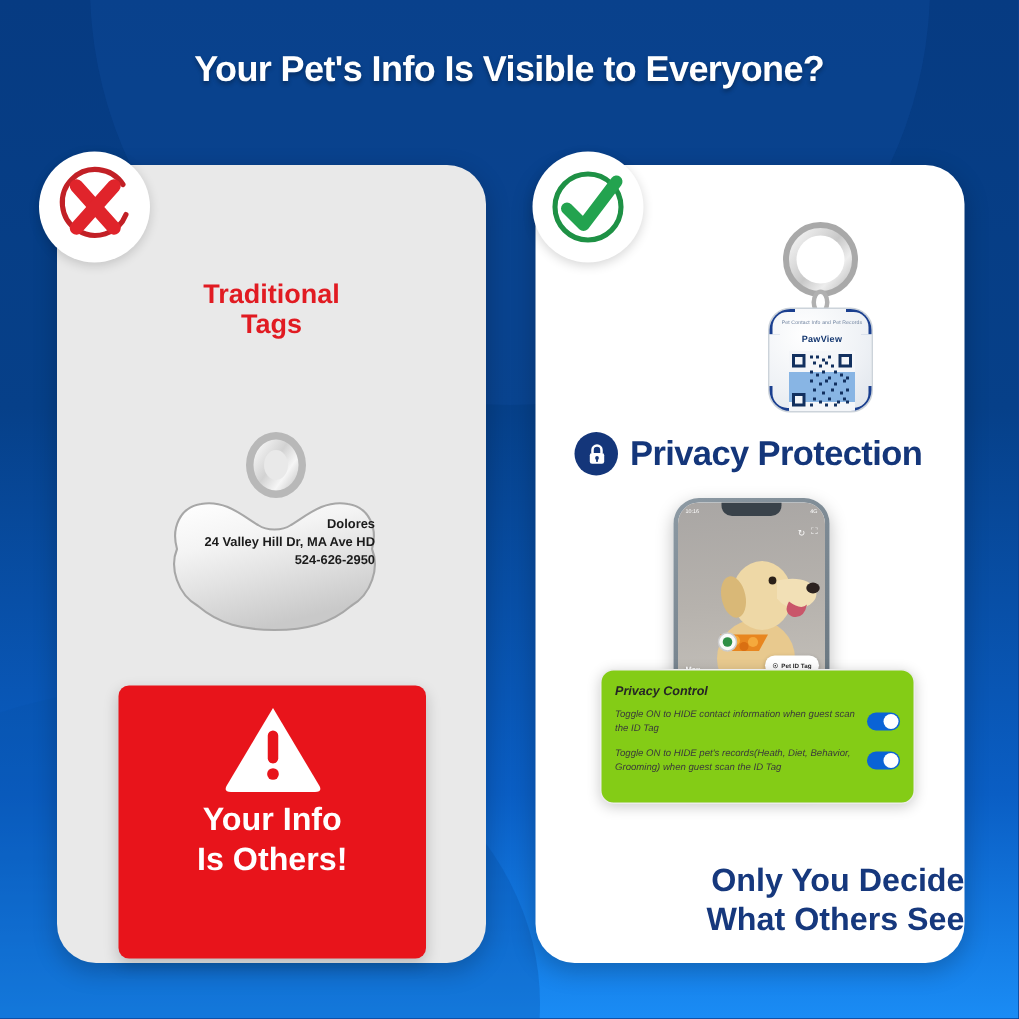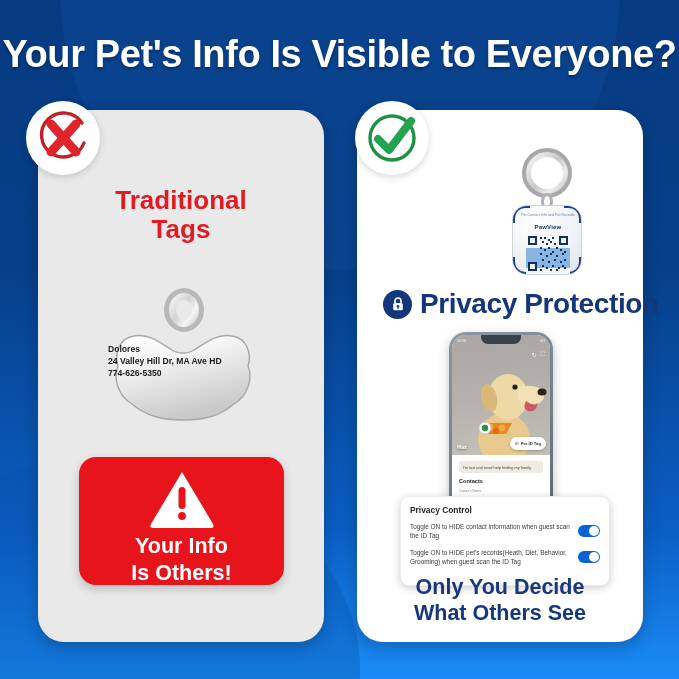--- a/index.html
+++ b/index.html
@@ -14,56 +14,56 @@
   .bg{position:absolute;inset:0;
     background:linear-gradient(180deg,#063b82 0%,#064089 40%,#0a5ec4 78%,#1a8cf5 100%);}
   .bg-arc{position:absolute;left:50%;top:-290px;transform:translateX(-50%);
     width:560px;height:560px;border-radius:50%;
     background:#0d4795;opacity:.55;}
   .bg-arc2{position:absolute;left:-160px;bottom:-200px;width:520px;height:420px;
     border-radius:50%;background:#0a52ad;opacity:.35;}
 
   
   .title{position:absolute;top:33px;left:0;width:679px;text-align:center;
-    color:#ffffff;font-size:38px;font-weight:bold;letter-spacing:-.4px;
+    color:#ffffff;font-size:24px;font-weight:bold;letter-spacing:-.4px;
     text-shadow:0 2px 3px rgba(0,0,0,.30);white-space:nowrap;}
 
   
   .panel{position:absolute;border-radius:26px;}
   .panel-left{left:38px;top:110px;width:286px;height:532px;background:#e9e9e9;
     box-shadow:0 5px 16px rgba(0,0,0,.22);}
   .panel-right{left:357px;top:110px;width:286px;height:532px;background:#ffffff;
     box-shadow:0 5px 16px rgba(0,0,0,.22);}
 
   
   .badge{position:absolute;width:74px;height:74px;border-radius:50%;
     background:#ffffff;display:flex;align-items:center;justify-content:center;
     box-shadow:0 2px 7px rgba(0,0,0,.16);}
   .badge-x{left:26px;top:101px;}
   .badge-check{left:355px;top:101px;}
 
   
   .trad-title{position:absolute;left:38px;top:186px;width:286px;text-align:center;
-    color:#e11b22;font-size:26px;font-weight:bold;line-height:1.13;}
+    color:#e11b22;font-size:18px;font-weight:bold;line-height:1.13;}
 
   
   .tag-wrap{position:absolute;left:108px;top:288px;width:150px;height:145px;}
   .tag-ring{position:absolute;left:56px;top:0;width:40px;height:44px;
     border-radius:50%;border:5px solid #b8b8b8;
     background:linear-gradient(125deg,#ffffff,#d2d2d2 45%,#f6f6f6 70%,#bfbfbf);
     box-sizing:border-box;}
   .tag-ring:after{content:"";position:absolute;left:7px;top:7px;right:7px;bottom:7px;
     border-radius:50%;background:#e9e9e9;}
   .tag-body{position:absolute;left:4px;top:32px;width:142px;height:112px;}
-  .tag-text{position:absolute;left:0;top:55px;width:142px;text-align:left;
+  .tag-text{position:absolute;left:0;top:55px;width:142px;text-align:right;
     color:#1b1b1b;font-size:8.6px;line-height:1.42;font-weight:600;}
 
   
-  .warn{position:absolute;left:79px;top:457px;width:205px;height:128px;
-    background:#e8141b;border-radius:17px;
+  .warn{position:absolute;left:79px;top:457px;width:205px;height:182px;
+    background:#e8141b;border-radius:7px;
     box-shadow:0 4px 10px rgba(0,0,0,.2);}
   .warn-icon{position:absolute;left:50%;top:13px;transform:translateX(-50%);}
   .warn-text{position:absolute;left:0;top:76px;width:205px;text-align:center;
     color:#ffffff;font-size:21.5px;font-weight:bold;line-height:1.27;}
 
   
   .tags-area{position:absolute;left:372px;top:148px;width:256px;height:142px;}
   .kt{position:absolute;width:74px;height:134px;}
   .kt-a{left:63px;top:2px;}
   .kt-b{left:138px;top:0px;}
@@ -89,21 +89,21 @@
   .c-br{right:-1px;bottom:-1px;border-left:none;border-top:none;border-bottom-right-radius:13px;}
   .pawview{position:absolute;left:0;top:18px;width:70px;text-align:center;
     color:#13366f;font-size:6px;font-weight:bold;letter-spacing:.2px;}
   .arc-txt{position:absolute;left:0;top:7px;width:70px;text-align:center;
     color:#6b7f9c;font-size:3.4px;letter-spacing:.1px;}
 
   
   .pp{position:absolute;left:383px;top:288px;display:flex;align-items:center;gap:8px;}
   .pp-lock{width:29px;height:29px;border-radius:50%;background:#14367a;
     display:flex;align-items:center;justify-content:center;flex:0 0 auto;}
-  .pp-text{color:#14367a;font-size:28px;font-weight:bold;letter-spacing:-.4px;
+  .pp-text{color:#14367a;font-size:23px;font-weight:bold;letter-spacing:-.4px;
     white-space:nowrap;}
 
   
   .phone{position:absolute;left:449px;top:332px;width:104px;height:190px;
     border-radius:17px;background:linear-gradient(145deg,#8d9aa4,#5d6a74);
     padding:3px;box-sizing:border-box;box-shadow:0 4px 11px rgba(0,0,0,.25);}
   .screen{position:relative;width:100%;height:100%;border-radius:14px;
     background:#ffffff;overflow:hidden;}
   .notch{position:absolute;left:50%;top:0;transform:translateX(-50%);
     width:40px;height:9px;background:#39424a;border-radius:0 0 7px 7px;z-index:5;}
@@ -121,35 +121,35 @@
     box-shadow:0 1px 3px rgba(0,0,0,.25);color:#2c2c2c;font-size:4.2px;font-weight:600;}
   .msg{position:absolute;left:7px;top:126px;right:7px;height:12px;border-radius:3px;
     background:#efeae2;display:flex;align-items:center;padding:0 4px;box-sizing:border-box;
     color:#4a443c;font-size:3.9px;}
   .contacts{position:absolute;left:7px;top:143px;color:#232323;font-size:5.6px;
     font-weight:bold;}
   .sub1{position:absolute;left:7px;top:154px;color:#8b8b8b;font-size:3.4px;}
   .sub2{position:absolute;left:7px;top:161px;color:#8b8b8b;font-size:3.4px;}
 
   
-  .pc{position:absolute;left:400px;top:496px;width:210px;height:90px;
-    background:#ffffff;border-radius:9px;
+  .pc{position:absolute;left:400px;top:446px;width:210px;height:90px;
+    background:#84cc16;border-radius:9px;
     box-shadow:0 2px 9px rgba(0,0,0,.20);border:1px solid #ececec;box-sizing:border-box;
-    padding:8px 9px;}
+    padding:8px 9px;font-style:italic;}
   .pc-title{color:#252525;font-size:8.4px;font-weight:600;margin-bottom:7px;}
   .pc-row{display:flex;align-items:center;justify-content:space-between;gap:7px;
     margin-bottom:7px;}
   .pc-label{color:#3a3a3a;font-size:6.4px;line-height:1.45;flex:1;}
   .toggle{width:22px;height:12px;border-radius:6px;background:#0a63d6;
     position:relative;flex:0 0 auto;}
   .toggle:after{content:"";position:absolute;right:1px;top:1px;width:10px;height:10px;
     border-radius:50%;background:#ffffff;}
 
   
-  .only{position:absolute;left:357px;top:574px;width:286px;text-align:center;
+  .only{position:absolute;left:357px;top:574px;width:286px;text-align:right;
     color:#16387d;font-size:21.5px;font-weight:bold;line-height:1.23;}
 </style>
 </head>
 <body>
 
 <div id="stage">
   <div class="bg"></div>
   <div class="bg-arc"></div>
   <div class="bg-arc2"></div>
 
@@ -173,21 +173,21 @@
             <stop offset="62%" stop-color="#e3e3e3"></stop>
             <stop offset="100%" stop-color="#c9c9c9"></stop>
           </linearGradient>
         </defs>
         <path d="M22 16 C8 18 2 32 6 46 C1 58 6 76 20 84 C34 96 50 100 71 100 C92 100 108 96 122 84 C136 76 141 58 136 46 C140 32 134 18 120 16 C104 13 92 24 82 30 C76 34 66 34 60 30 C50 24 38 13 22 16 Z" fill="url(#metal)" stroke="#a7a7a7" stroke-width="1.4"></path>
       </svg>
     </div>
     <div class="tag-text">
       <div>Dolores</div>
       <div>24 Valley Hill Dr, MA Ave HD</div>
-      <div>774-626-5350</div>
+      <div>524-626-2950</div>
     </div>
   </div>
 
   <div class="warn">
     <div class="warn-icon">
       <svg width="66" height="58" viewBox="0 0 66 58">
         <path d="M33 2 L64 54 Q66 58 61 58 L5 58 Q0 58 2 54 Z" fill="#ffffff"></path>
         <rect x="29.5" y="17" width="7" height="22" rx="3.5" fill="#e8141b"></rect>
         <circle cx="33" cy="46" r="3.9" fill="#e8141b"></circle>
       </svg>

